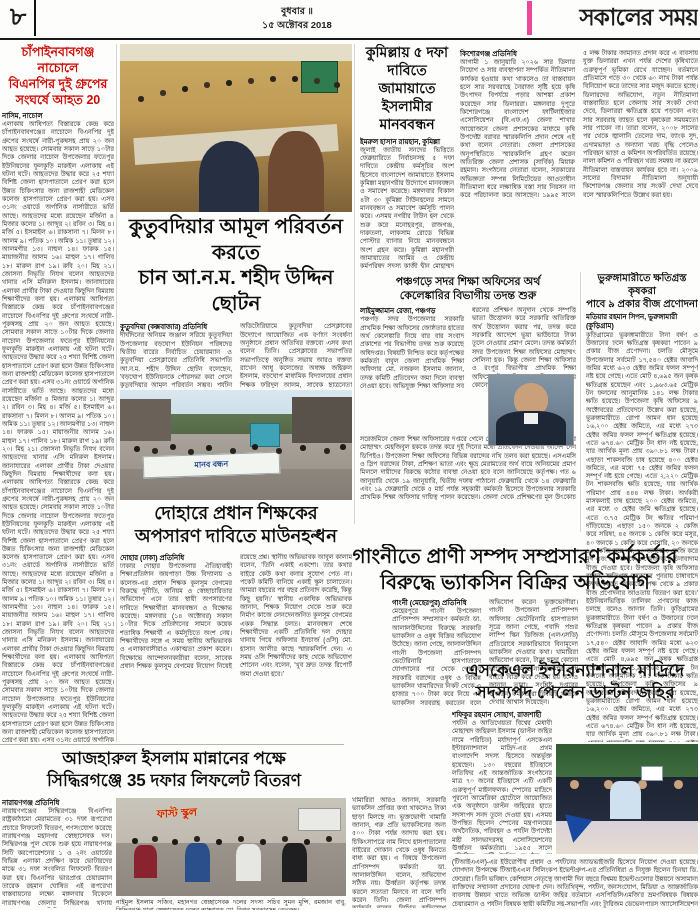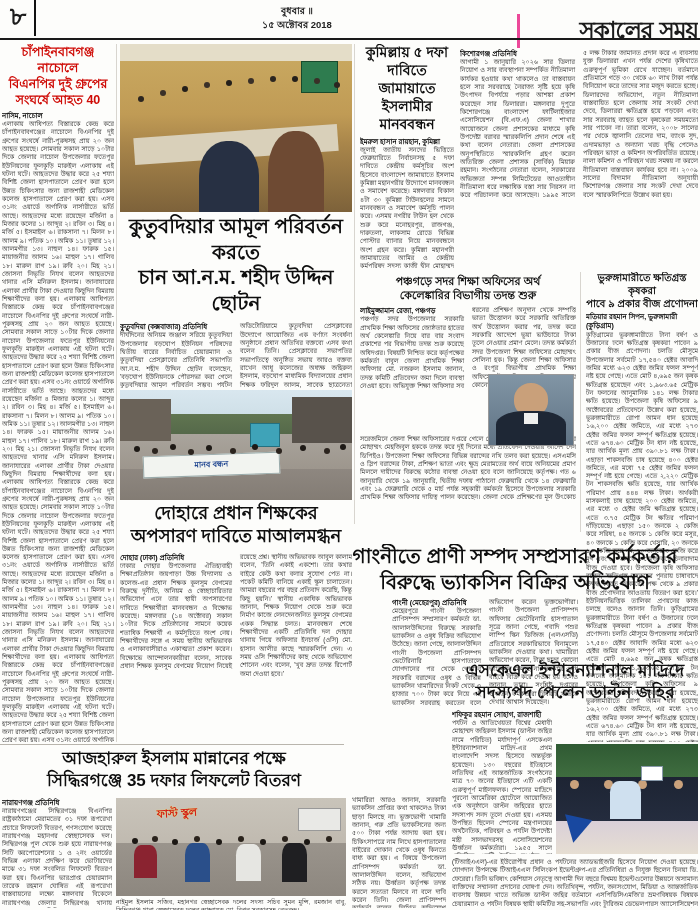--- a/index.html
+++ b/index.html
@@ -6,23 +6,23 @@
   #page{position:relative;width:700px;height:910px;margin:0 auto;background:#fdfdfb;
         font-family:"Liberation Sans","DejaVu Sans",sans-serif;color:#1b1b1b;overflow:hidden;}
   .abs{position:absolute;overflow:hidden;}
   
   #pagenum{left:2px;top:0;width:32px;height:36px;font-size:25px;font-weight:bold;
            display:flex;align-items:center;justify-content:center;border-right:2px solid #111;}
   #brandbox{left:38px;top:4px;width:178px;height:30px;background:#e3120b;color:#fff;
             font-weight:bold;font-size:18px;display:flex;align-items:center;justify-content:center;letter-spacing:1px;}
   #dateblock{left:232px;top:4px;width:130px;height:32px;font-size:9.5px;font-weight:bold;
              text-align:center;white-space:pre-line;line-height:1.5;color:#222;}
-  #masthead{right:2px;top:14px;width:160px;height:34px;font-size:23px;font-weight:900;
+  #masthead{right:2px;top:1px;width:160px;height:34px;font-size:23px;font-weight:900;
             display:flex;align-items:center;justify-content:flex-end;letter-spacing:-1px;
-            border-left:3px solid #ec4899;padding-left:18px;font-family:"DejaVu Sans",sans-serif;}
+            border-left:5px solid #ec4899;padding-left:6px;font-family:"DejaVu Sans",sans-serif;}
   #headrule{left:0;top:38px;width:700px;height:0;border-top:2px solid #1a1a1a;}
   
   .hl{font-weight:bold;text-align:center;white-space:pre-line;color:#0e0e0e;line-height:1.28;}
   .hl.red{color:#cf0b06;}
   .by{font-weight:bold;font-size:7px;line-height:1.3;color:#000;}
   .bd{font-size:6.4px;line-height:1.3;text-align:justify;color:#1c1c1c;}
   .cols2{column-count:2;column-gap:8px;}
   .cap{font-size:6.2px;line-height:1.3;color:#111;text-align:justify;}
   .vr{position:absolute;width:0;border-left:1px solid #d8d5cf;}
   .hrule{position:absolute;height:0;border-top:1px solid #b9b5ad;}
@@ -71,21 +71,21 @@
   <div class="abs" id="masthead">সকালের সময়</div>
   <div class="abs" id="headrule"></div>
 
   <div class="vr" style="left:116px;top:44px;height:698px;"></div>
   <div class="vr" style="left:354px;top:44px;height:480px;"></div>
   <div class="vr" style="left:580px;top:272px;height:260px;"></div>
 
   <div class="abs" style="left:2px;top:44px;width:112px;height:698px;">
     <div class="hl red" style="font-size:12.5px;">চাঁপাইনবাবগঞ্জ নাচোলে
 বিএনপির দুই গ্রুপের
-সংঘর্ষে আহত 40</div>
+সংঘর্ষে আহত 20</div>
     <div class="by" style="margin-top:3px;">নাসিম, নাচোল</div>
     <div class="bd">এলাকায় আধিপত্য বিস্তারকে কেন্দ্র করে চাঁপাইনবাবগঞ্জের নাচোলে বিএনপির দুই গ্রুপের সংঘর্ষে নারী-পুরুষসহ প্রায় ২০ জন আহত হয়েছে। সোমবার সকাল সাড়ে ১০টার দিকে জেলার নাচোল উপজেলার ফতেপুর ইউনিয়নের ফুলকুড়ি মারুইল এলাকায় এই ঘটনা ঘটে। আহতদের উদ্ধার করে ২৫ শয্যা বিশিষ্ট জেলা হাসপাতালে প্রেরণ করা হলে উন্নত চিকিৎসার জন্য রাজশাহী মেডিকেল কলেজ হাসপাতালে প্রেরণ করা হয়। এসব ৩১নং ওয়ার্ডে অর্গানিক নার্সারীতে ভর্তি আছে। আহতদের মধ্যে রয়েছেন মর্জিনা ৪ মিজার কলের ১। আব্দুর ২। রবিন ৩। মিহ ৪। মর্জি ৫। ইসমাইল ৬। রাকসানা ৭। মিলন ৮। আলম ৯। পতিক ১০। অমিক ১১। তুষার ১২। আলমগীর ১৩। নাহুল ১৪। ফারুক ১৫। মায়াজনীর আলম ১৬। মাহুল ১৭। গালিব ১৮। মারুল রাগ ১৯। রুবি ২০। মিহ ২১। জোসনা নিভৃতি নিযথ বলেন আহতদের থানার এসি মনিরুল ইসলাম। জানাযারের এলাকা প্রার্থীর টাকা দেওয়ার কিছুদিন বিমরায় শিক্ষার্থীদের বলা হয়। এলাকায় আধিপত্য বিস্তারকে কেন্দ্র করে চাঁপাইনবাবগঞ্জের নাচোলে বিএনপির দুই গ্রুপের সংঘর্ষে নারী-পুরুষসহ প্রায় ২০ জন আহত হয়েছে। সোমবার সকাল সাড়ে ১০টার দিকে জেলার নাচোল উপজেলার ফতেপুর ইউনিয়নের ফুলকুড়ি মারুইল এলাকায় এই ঘটনা ঘটে। আহতদের উদ্ধার করে ২৫ শয্যা বিশিষ্ট জেলা হাসপাতালে প্রেরণ করা হলে উন্নত চিকিৎসার জন্য রাজশাহী মেডিকেল কলেজ হাসপাতালে প্রেরণ করা হয়। এসব ৩১নং ওয়ার্ডে অর্গানিক নার্সারীতে ভর্তি আছে। আহতদের মধ্যে রয়েছেন মর্জিনা ৪ মিজার কলের ১। আব্দুর ২। রবিন ৩। মিহ ৪। মর্জি ৫। ইসমাইল ৬। রাকসানা ৭। মিলন ৮। আলম ৯। পতিক ১০। অমিক ১১। তুষার ১২। আলমগীর ১৩। নাহুল ১৪। ফারুক ১৫। মায়াজনীর আলম ১৬। মাহুল ১৭। গালিব ১৮। মারুল রাগ ১৯। রুবি ২০। মিহ ২১। জোসনা নিভৃতি নিযথ বলেন আহতদের থানার এসি মনিরুল ইসলাম। জানাযারের এলাকা প্রার্থীর টাকা দেওয়ার কিছুদিন বিমরায় শিক্ষার্থীদের বলা হয়। এলাকায় আধিপত্য বিস্তারকে কেন্দ্র করে চাঁপাইনবাবগঞ্জের নাচোলে বিএনপির দুই গ্রুপের সংঘর্ষে নারী-পুরুষসহ প্রায় ২০ জন আহত হয়েছে। সোমবার সকাল সাড়ে ১০টার দিকে জেলার নাচোল উপজেলার ফতেপুর ইউনিয়নের ফুলকুড়ি মারুইল এলাকায় এই ঘটনা ঘটে। আহতদের উদ্ধার করে ২৫ শয্যা বিশিষ্ট জেলা হাসপাতালে প্রেরণ করা হলে উন্নত চিকিৎসার জন্য রাজশাহী মেডিকেল কলেজ হাসপাতালে প্রেরণ করা হয়। এসব ৩১নং ওয়ার্ডে অর্গানিক নার্সারীতে ভর্তি আছে। আহতদের মধ্যে রয়েছেন মর্জিনা ৪ মিজার কলের ১। আব্দুর ২। রবিন ৩। মিহ ৪। মর্জি ৫। ইসমাইল ৬। রাকসানা ৭। মিলন ৮। আলম ৯। পতিক ১০। অমিক ১১। তুষার ১২। আলমগীর ১৩। নাহুল ১৪। ফারুক ১৫। মায়াজনীর আলম ১৬। মাহুল ১৭। গালিব ১৮। মারুল রাগ ১৯। রুবি ২০। মিহ ২১। জোসনা নিভৃতি নিযথ বলেন আহতদের থানার এসি মনিরুল ইসলাম। জানাযারের এলাকা প্রার্থীর টাকা দেওয়ার কিছুদিন বিমরায় শিক্ষার্থীদের বলা হয়। এলাকায় আধিপত্য বিস্তারকে কেন্দ্র করে চাঁপাইনবাবগঞ্জের নাচোলে বিএনপির দুই গ্রুপের সংঘর্ষে নারী-পুরুষসহ প্রায় ২০ জন আহত হয়েছে। সোমবার সকাল সাড়ে ১০টার দিকে জেলার নাচোল উপজেলার ফতেপুর ইউনিয়নের ফুলকুড়ি মারুইল এলাকায় এই ঘটনা ঘটে। আহতদের উদ্ধার করে ২৫ শয্যা বিশিষ্ট জেলা হাসপাতালে প্রেরণ করা হলে উন্নত চিকিৎসার জন্য রাজশাহী মেডিকেল কলেজ হাসপাতালে প্রেরণ করা হয়। এসব ৩১নং ওয়ার্ডে অর্গানিক নার্সারীতে ভর্তি আছে। আহতদের মধ্যে রয়েছেন মর্জিনা ৪ মিজার কলের ১। আব্দুর ২। রবিন ৩। মিহ ৪। মর্জি ৫। ইসমাইল ৬। রাকসানা ৭। মিলন ৮। আলম ৯। পতিক ১০। অমিক ১১। তুষার ১২। আলমগীর ১৩। নাহুল ১৪। ফারুক ১৫। মায়াজনীর আলম ১৬। মাহুল ১৭। গালিব ১৮। মারুল রাগ ১৯। রুবি ২০। মিহ ২১। জোসনা নিভৃতি নিযথ বলেন আহতদের থানার এসি মনিরুল ইসলাম। জানাযারের এলাকা প্রার্থীর টাকা দেওয়ার কিছুদিন বিমরায় শিক্ষার্থীদের বলা হয়।</div>
   </div>
 
   <div class="photo" id="photo-meeting" style="left:120px;top:44px;width:232px;height:168px;">
     <div class="screen"></div>
     <div class="table"></div>
     <div class="dots" style="left:18px;top:52px;background:#2c2620;box-shadow:22px -6px 0 #3a3028,44px -10px 0 #241f1a,66px -14px 0 #3a3028,88px -16px 0 #241f1a,110px -18px 0 #3a3028,132px -20px 0 #2c2620,154px -20px 0 #241f1a,176px -18px 0 #3a3028,196px -14px 0 #2c2620;"></div>
     <div class="fg1"></div>
     <div class="fg2"></div>
@@ -103,21 +103,21 @@
   <div class="photo" id="photo-rally" style="left:120px;top:390px;width:232px;height:110px;">
     <div class="bldg"></div>
     <div class="bldg2"></div>
     <div class="bus"></div>
     <div class="banner">মানব বন্ধন</div>
     <div class="dots" style="left:14px;top:56px;background:#1e1a16;box-shadow:18px 2px 0 #2b241e,36px -2px 0 #1e1a16,54px 3px 0 #2b241e,72px -1px 0 #1e1a16,96px 2px 0 #2b241e,118px -2px 0 #1e1a16,142px 2px 0 #2b241e,166px -1px 0 #1e1a16,190px 2px 0 #2b241e,206px -2px 0 #1e1a16;"></div>
   </div>
 
   <div class="abs" style="left:120px;top:502px;width:232px;height:240px;">
     <div class="hl" style="font-size:18px;">দোহারে প্রধান শিক্ষকের
-অপসারণ দাবিতে মাআলমগ্ধন</div>
+অপসারণ দাবিতে মাউনহল্ধন</div>
     <div style="margin-top:5px;height:184px;overflow:hidden;" class="cols2">
       <div class="by">দোহার (ঢাকা) প্রতিনিধি</div>
       <div class="bd">ঢাকার দোহার উপজেলার ঐতিহ্যবাহী শিক্ষাপ্রতিষ্ঠান জয়পাড়া উচ্চ বিদ্যালয় ও কলেজ-এর প্রধান শিক্ষক কুলসুম বেগমের বিরুদ্ধে দুর্নীতি, অনিয়ম ও স্বেচ্ছাচারিতার অভিযোগ এনে তার স্থায়ী অপসারণের দাবিতে শিক্ষার্থীরা মানববন্ধন ও বিক্ষোভ করেছে। মঙ্গলবার (১৪ অক্টোবর) সকাল ১০টার দিকে প্রতিষ্ঠানের সামনে কয়েক শতাধিক শিক্ষার্থী এ কর্মসূচিতে অংশ নেয়। শিক্ষার্থীদের সঙ্গে এ সময় স্থানীয় অভিভাবক ও এলাকাবাসীরাও একাত্মতা প্রকাশ করেন। বিক্ষোভে আন্দোলনকারীরা বলেন, সাবেক প্রধান শিক্ষক কুলসুম বেগমের নিয়োগ নিয়েই রয়েছে প্রশ্ন। স্থানীয় অভিভাবক আবুল কালাম বলেন, 'তিনি একাই একশো। তার কথার বাইরে কেউ কথা বলার সুযোগ পেত না। পকেট কমিটি বানিয়ে একাই স্কুল চালাতেন। আমরা বছরের পর বছর প্রতিবাদ করেছি, কিন্তু কিছু হয়নি।' স্থানীয় একাধিক অভিভাবক জানান, শিক্ষক নিয়োগ থেকে শুরু করে নির্মাণ কাজে লেনদেনজনিত কুলসুম বেগমের একক সিদ্ধান্ত চলত। মানববন্ধন শেষে শিক্ষার্থীদের একটি প্রতিনিধি দল দোহার থানায় গিয়ে অফিসার ইনচার্জ (ওসি) মো. হাসান আলীর কাছে স্মারকলিপি দেন। এ সময় ওসি শিক্ষার্থীদের কাছ থেকে অভিযোগ শোনেন এবং বলেন, 'খুব দ্রুত তদন্ত রিপোর্ট জমা দেওয়া হবে।'</div>
     </div>
   </div>
 
   <div class="abs" style="left:360px;top:44px;width:94px;height:226px;">
     <div class="hl" style="font-size:14px;">কুমিল্লায় ৫ দফা
 দাবিতে জামায়াতে
 ইসলামীর মানববন্ধন</div>

